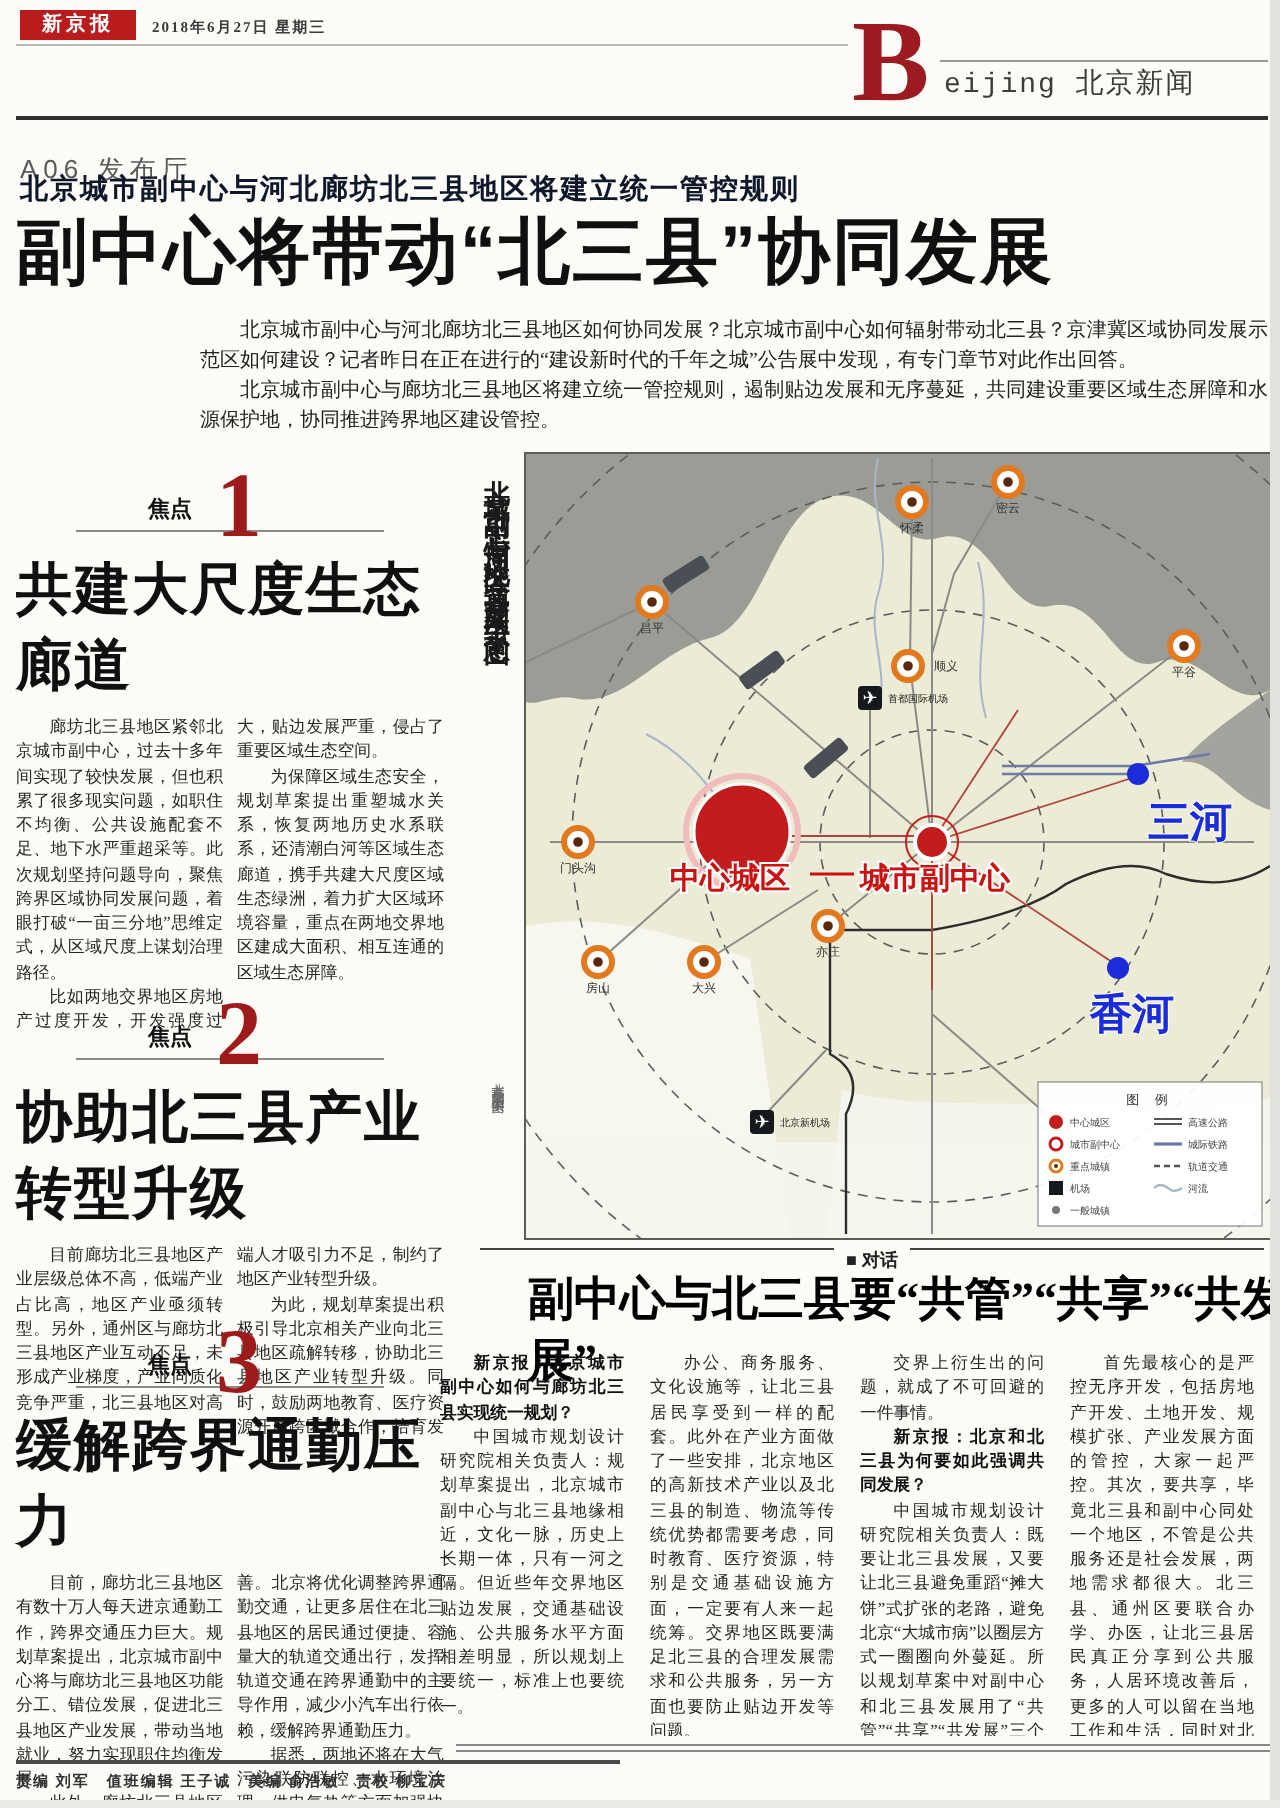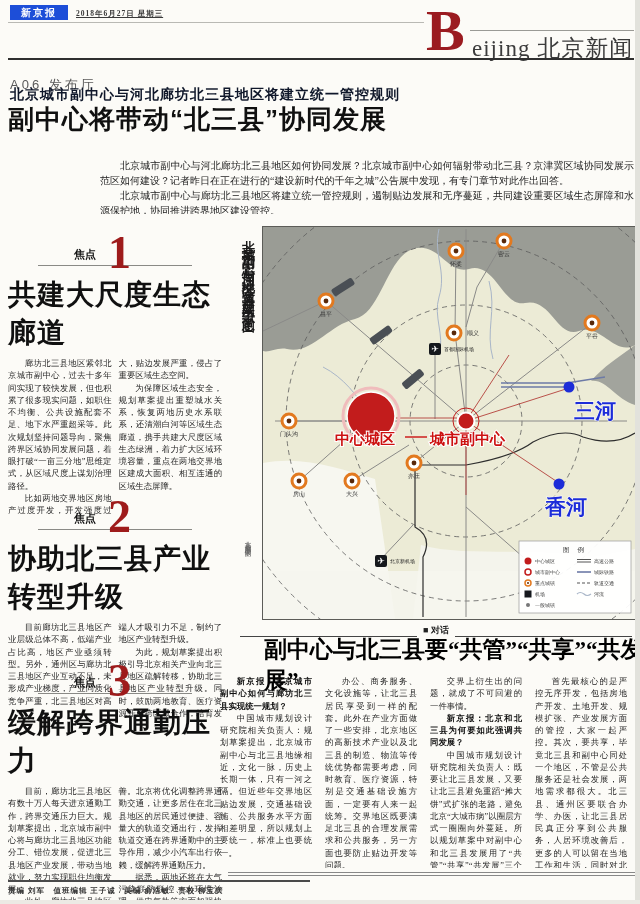--- a/index.html
+++ b/index.html
@@ -4,34 +4,34 @@
 <style>
   html,body{margin:0;padding:0;}
   body{
     width:640px;height:904px;position:relative;overflow:hidden;
     background:#fcfbf7;
     font-family:"Liberation Serif","DejaVu Serif",serif;
     color:#1d1d1d;
   }
   .abs{position:absolute;}
   
-  .logo-box{left:10px;top:5px;width:58px;height:15px;background:#1d4ed8;color:#fff;
+  .logo-box{left:10px;top:5px;width:58px;height:15px;background:#b91c1c;color:#fff;
     font-size:10px;font-weight:bold;text-align:center;line-height:15px;letter-spacing:2px;}
-  .date-line{left:76px;top:9px;font-size:7.5px;font-weight:bold;color:#3a3a3a;letter-spacing:1px;text-decoration:underline;}
+  .date-line{left:76px;top:9px;font-size:7.5px;font-weight:bold;color:#3a3a3a;letter-spacing:1px;}
   .rule-thin-left{left:8px;top:22px;width:416px;height:1px;background:#b9b9b4;}
   .page-no{left:10px;top:28px;font-size:13px;color:#5a5a5a;letter-spacing:3px;font-family:"Liberation Sans","DejaVu Sans",sans-serif;margin-top:48px;}
   .brand{left:424px;top:6px;width:212px;height:52px;}
   .brand-b{position:absolute;left:2px;top:-4px;font-size:58px;font-weight:bold;color:#9b1b20;line-height:1;}
   .brand-topline{position:absolute;left:46px;top:24px;width:164px;height:1px;background:#9a9a95;}
-  .brand-rest{position:absolute;left:48px;top:27px;font-size:23px;color:#3c3c3c;letter-spacing:1px;}
+  .brand-rest{position:absolute;left:48px;top:27px;font-size:14px;color:#3c3c3c;letter-spacing:1px;font-family:Liberation Mono, monospace;}
   .rule-thick{left:8px;top:58px;width:626px;height:2px;background:#2f2f2f;}
   
   .kicker{left:10px;top:86px;font-size:14px;font-weight:bold;color:#0f172a;letter-spacing:1px;
     font-family:"Liberation Sans","DejaVu Sans",sans-serif;}
-  .headline{left:8px;top:102px;width:630px;font-size:26px;font-weight:bold;color:#101010;
+  .headline{left:8px;top:102px;width:630px;font-size:36px;font-weight:bold;color:#101010;
     letter-spacing:1px;font-family:"Liberation Sans","DejaVu Sans",sans-serif;}
   .lede{left:100px;top:158px;width:534px;height:56px;overflow:hidden;font-size:10px;
     line-height:1.5;color:#222;text-align:justify;}
   .lede p{margin:0;text-indent:2em;}
   
   .focus{left:8px;width:214px;}
   .focus-head{position:relative;height:46px;}
   .focus-rule{position:absolute;left:30px;right:30px;bottom:8px;height:1px;background:#8a8a86;}
   .focus-tag{position:absolute;left:66px;bottom:12px;font-size:11px;font-weight:bold;color:#111;
     font-family:"Liberation Sans","DejaVu Sans",sans-serif;}
@@ -44,21 +44,21 @@
   #focus1{top:228px;} #focus1 .focus-body{height:178px;}
   #focus2{top:492px;} #focus2 .focus-body{height:108px;}
   #focus3{top:656px;} #focus3 .focus-body{height:138px;}
   
   .map-caption{left:231px;top:230px;width:26px;height:300px;writing-mode:vertical-rl;text-orientation:upright;
     font-size:13px;font-weight:bold;letter-spacing:4px;color:#1a1a1a;}
   .map-source{left:238px;top:536px;width:14px;height:80px;writing-mode:vertical-rl;text-orientation:upright;
     font-size:6.5px;color:#666;letter-spacing:1px;}
   .map-box{left:262px;top:226px;width:372px;height:392px;border:1px solid #5c5c58;background:#ecebd6;overflow:hidden;}
   
-  .dialog-divider{left:240px;top:624px;width:392px;display:flex;align-items:flex-end;gap:6px;}
+  .dialog-divider{left:240px;top:624px;width:392px;display:flex;align-items:flex-start;gap:6px;}
   .dialog-divider .dline{flex:1;height:1px;background:#444;}
   .dialog-divider .dlabel{font-size:9px;font-weight:bold;color:#222;
     font-family:"Liberation Sans","DejaVu Sans",sans-serif;}
   .dialog-headline{left:228px;top:634px;width:408px;font-size:23px;font-weight:bold;color:#000000;
     font-family:Liberation Serif, serif;margin-left:36px;}
   .dialog-cols{left:220px;top:676px;width:407px;height:192px;display:flex;gap:13px;}
   .dialog-col{flex:1;font-size:8.4px;line-height:1.46;text-align:justify;color:#262626;overflow:hidden;}
   .dialog-col p{margin:0;text-indent:2em;}
   .dialog-col p.q{font-weight:bold;color:#111;}
   .dialog-bottomrule{left:228px;top:872px;width:407px;height:2px;border-top:1px solid #888;border-bottom:1px solid #888;}

